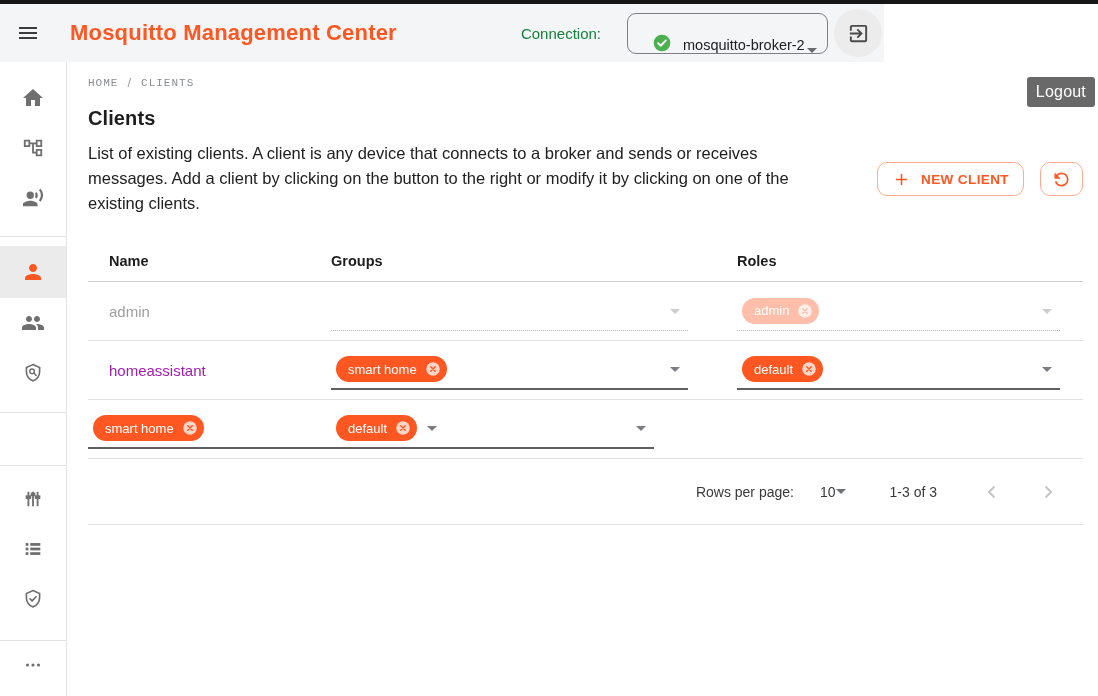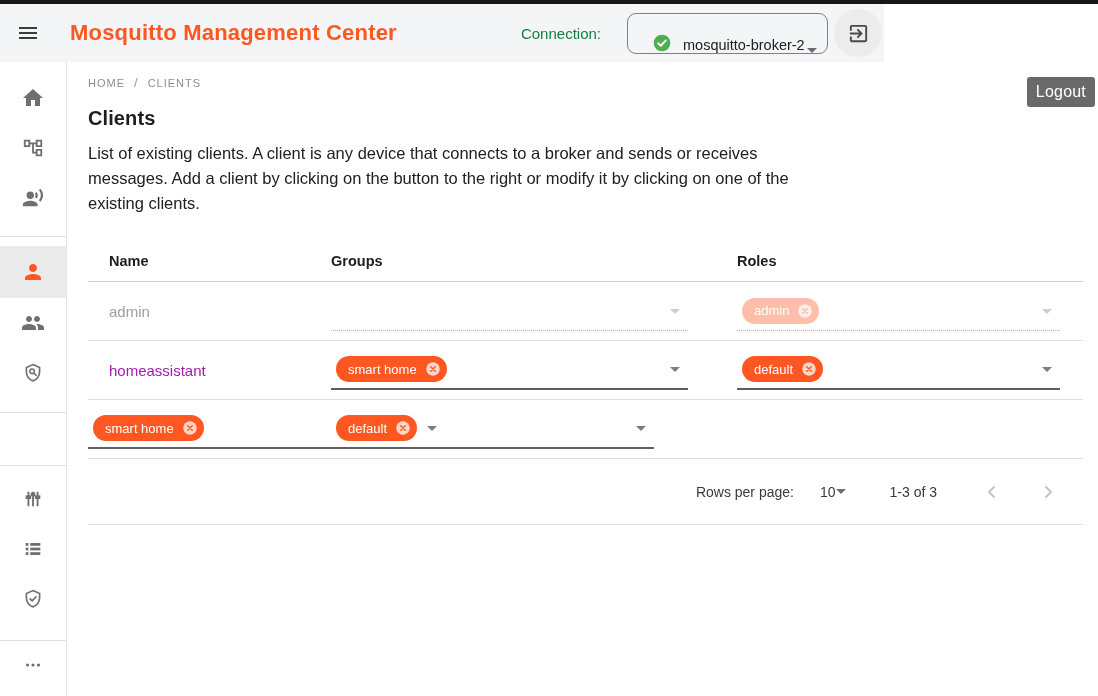--- a/index.html
+++ b/index.html
@@ -46,21 +46,21 @@
   .d2{margin-top:14px;}
   .d3{margin-top:0;}
   .d4{margin-top:16px;}
   .nav-spacer{height:52px;}
   .mt8{margin-top:8px;}
   .nav-item.more{height:48px;}
   
   .content{position:absolute;top:62px;left:68px;right:0;bottom:0;padding:0 15px 0 20px;box-sizing:border-box;}
   .breadcrumb{margin-top:13px;display:flex;align-items:center;font-size:11px;letter-spacing:1px;color:#8a8d91;}
   .breadcrumb .sep{margin:0 9px;font-size:13px;color:#9a9da1;}
-  .breadcrumb .crumb{cursor:pointer;}
+  .breadcrumb .crumb{cursor:pointer;font-family:Liberation Mono, monospace;}
   h1.page-title{margin:17px 0 0 0;font-size:20px;font-weight:700;color:#1e1e1e;letter-spacing:.1px;}
   .page-desc{margin-top:11px;width:752px;font-size:16.5px;line-height:25px;color:#212121;}
   .actions{position:absolute;top:100px;right:15px;display:flex;gap:16px;}
   .btn-outline{
     display:flex;align-items:center;gap:10px;height:34px;padding:0 14px;box-sizing:border-box;
     background:#fff;border:1px solid #ffab91;border-radius:10px;color:#FF5722;cursor:pointer;
     font-family:inherit;font-size:13.5px;font-weight:700;letter-spacing:.4px;white-space:nowrap;
   }
   .btn-icon{width:43px;justify-content:center;padding:0;gap:0;}
   
@@ -233,20 +233,37 @@
 <main class="content">
   <div class="breadcrumb">
     <span class="crumb">HOME</span>
     <span class="sep">/</span>
     <span class="crumb">CLIENTS</span>
   </div>
 
   <h1 class="page-title">Clients</h1>
   <p class="page-desc">List of existing clients. A client is any device that connects to a broker and sends or receives messages. Add a client by clicking on the button to the right or modify it by clicking on one of the existing clients.</p>
 
+  <div class="actions">
+    <button class="btn-outline">
+      <span>
+          <svg width="19" height="19" viewBox="0 0 24 24">
+            <path fill="currentColor" d="M11 5h2v6h6v2h-6v6h-2v-6H5v-2h6z"></path>
+          </svg>
+        </span>
+      <span>NEW CLIENT</span>
+    </button>
+    <button class="btn-outline btn-icon">
+      <span style="transform:scaleX(-1)">
+          <svg width="21" height="21" viewBox="0 0 24 24">
+            <path fill="currentColor" d="M17.65 6.35A7.95 7.95 0 0 0 12 4a8 8 0 1 0 7.73 10h-2.08A6 6 0 1 1 12 6c1.66 0 3.14.69 4.22 1.78L13 11h7V4l-2.35 2.35z"></path>
+          </svg>
+        </span>
+    </button>
+  </div>
 
   <div class="table">
     <div class="trow thead">
       <div class="th first">Name</div>
       <div class="th">Groups</div>
       <div class="th">Roles</div>
     </div>
 
     <div class="trow tbody-row row-disabled">
       <div class="name-cell">admin</div>

